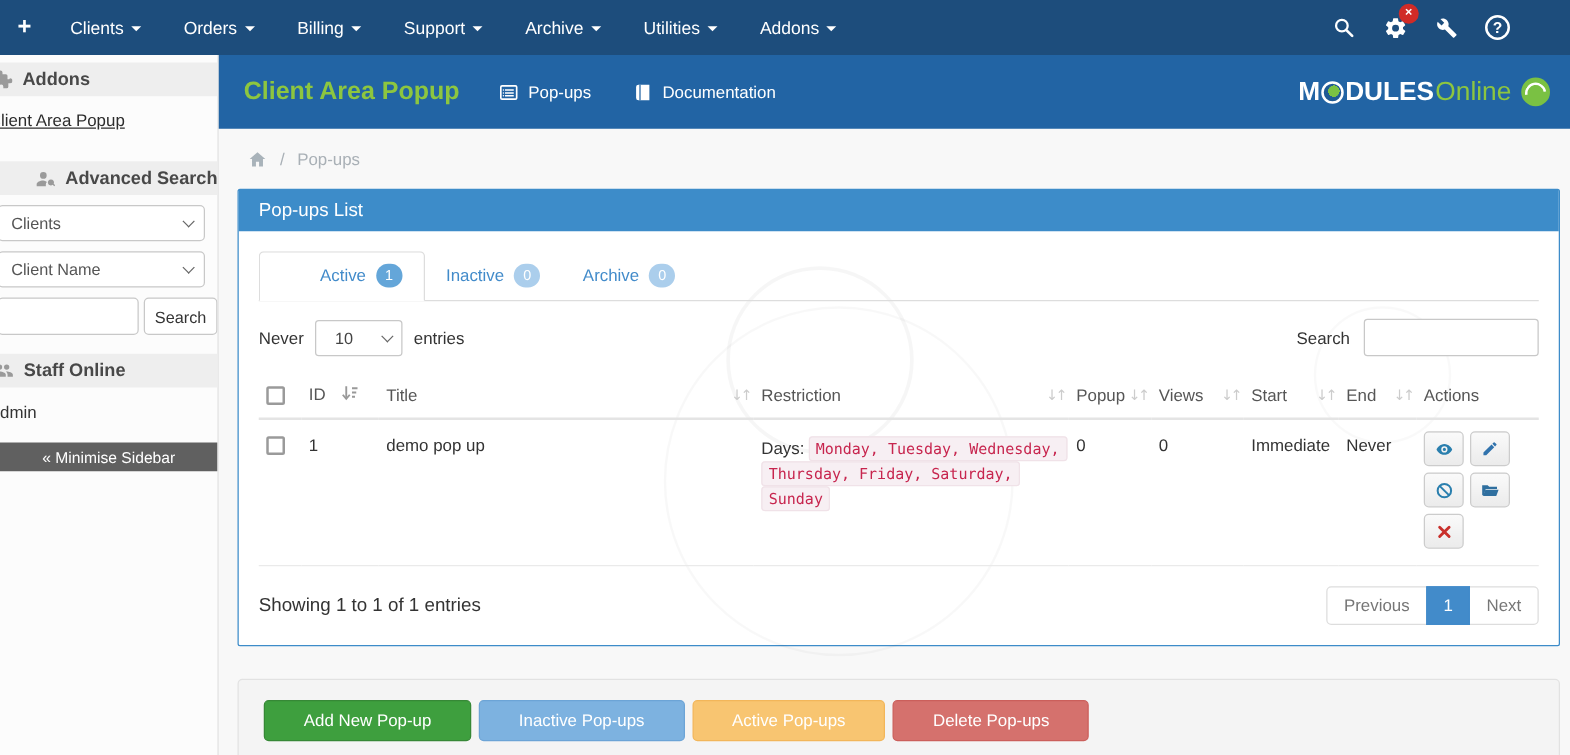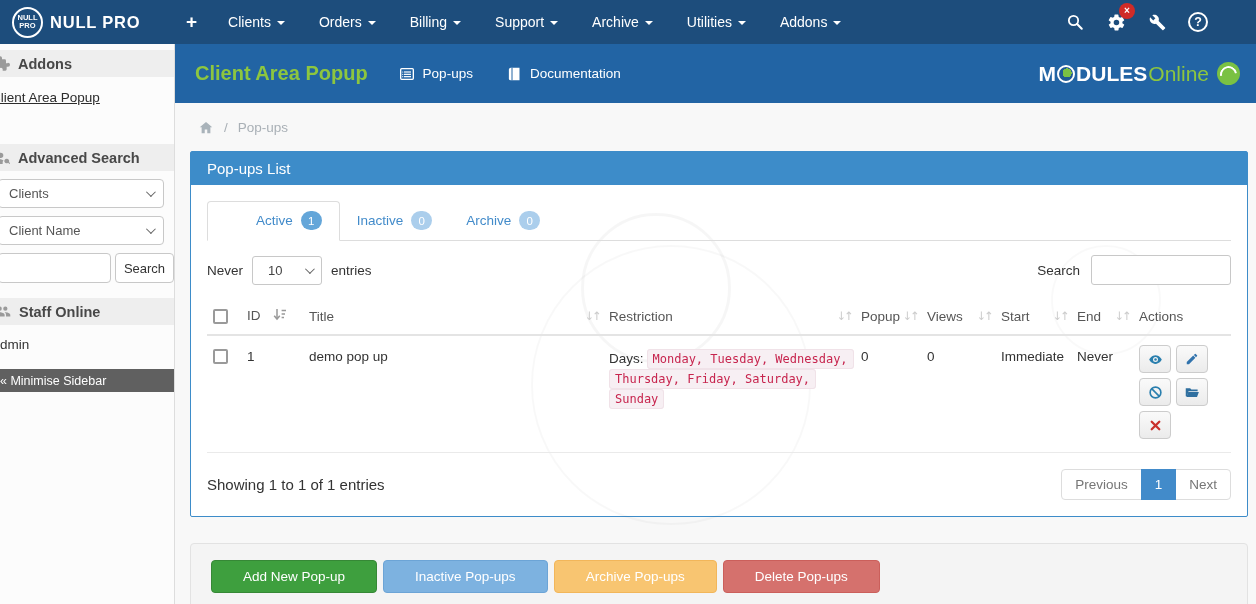--- a/index.html
+++ b/index.html
@@ -18,31 +18,31 @@
   .caret { width:0; height:0; border-left:4px solid transparent; border-right:4px solid transparent; border-top:4px solid #fff; margin-top:2px; }
   .nav-icons { margin-left:auto; display:flex; align-items:center; gap:17px; padding-right:46px; }
   .icon-btn { position:relative; display:flex; align-items:center; justify-content:center; width:24px; height:30px; cursor:pointer; }
   .err-badge { position:absolute; top:-4px; right:-7px; width:16px; height:16px; border-radius:50%; background:#d02b27; color:#fff; font-size:10px; font-weight:bold; display:flex; align-items:center; justify-content:center; line-height:1; }
   .help-circ { width:20px; height:20px; border:2px solid #fff; border-radius:50%; color:#fff; font-size:12.5px; font-weight:bold; display:flex; align-items:center; justify-content:center; }
 
   
   .sidebar { position:absolute; top:44px; left:0; width:175px; height:560px; background:#fcfcfc; border-right:1px solid #ddd; overflow:hidden; }
   .side-header { height:27px; background:#eee; display:flex; align-items:center; gap:8px; font-size:14.5px; font-weight:bold; color:#484848; overflow:hidden; }
   .side-header svg { margin-left:-6px; flex:none; }
-  .sh1 { margin-top:6px; } .sh2 { margin-top:29px; } .sh3 { margin-top:15px; }
+  .sh1 { margin-top:6px; } .sh2 { margin-top:14px;justify-content:flex-end; } .sh3 { margin-top:15px; }
   .side-linkrow { padding:11px 0 9px; }
   .side-link { color:#2c2c2c; font-size:13.5px; text-decoration:underline; margin-left:-9px; white-space:nowrap; }
   .side-field { margin:8px 0 0 0; }
   .sel { margin-left:-2px; width:166px; height:29px; background:#fff; border:1px solid #c8c8c8; border-radius:4px; display:flex; align-items:center; justify-content:space-between; padding:0 10px; color:#555; font-size:13px; cursor:pointer; }
   .chev { width:7px; height:7px; border-right:1.6px solid #666; border-bottom:1.6px solid #666; transform:rotate(45deg) translateY(-2px); flex:none; }
   .side-search { display:flex; gap:4px; margin-top:8px; }
   .side-search input { margin-left:-2px; width:113px; height:30px; border:1px solid #c8c8c8; border-radius:4px; background:#fff; padding:0 8px; font-size:13px; font-family:inherit; }
   .side-search button { width:60px; height:30px; background:#fff; border:1px solid #c8c8c8; border-radius:4px; font-size:13px; color:#333; font-family:inherit; cursor:pointer; }
   .side-user { padding:12px 0 0; font-size:13.5px; color:#333; margin-left:-9px; white-space:nowrap; }
-  .minimise { display:block; width:174px; height:23px; margin-top:17px; background:#606060; color:#fff; font-size:12.5px; border:none; text-align:left; font-family:inherit; cursor:pointer; }
+  .minimise { display:block; width:174px; height:23px; margin-top:17px; background:#606060; color:#fff; font-size:12.5px; border:none; text-align:center; font-family:inherit; cursor:pointer; }
 
   
   .main { position:absolute; top:44px; left:175px; width:1081px; height:560px; background:#f8f8f8; }
   .module-header { height:59px; background:#2264a4; display:flex; align-items:center; }
   .module-title { color:#8dc63f; font-size:20px; font-weight:bold; margin-left:20px; white-space:nowrap; }
   .module-nav { display:flex; align-items:center; margin-left:14px; }
   .mnav-item { display:flex; align-items:center; gap:8px; color:#fff; font-size:13.5px; padding:0 17px; height:59px; cursor:pointer; text-decoration:none; }
   .mg-logo { margin-left:auto; margin-right:16px; display:flex; align-items:center; color:#fff; font-weight:bold; font-size:21px; cursor:pointer; }
   .mg-globe { width:18px; height:18px; border-radius:50%; border:2.5px solid #fff; background:radial-gradient(circle at 58% 42%, #7ac143 0 4.5px, #1f5a94 4.6px); margin:0 1px; flex:none; }
   .mg-garden { color:#8dc63f; font-weight:normal; margin-left:1px; }
@@ -99,27 +99,20 @@
   .btn.lblue  { background:#7db2e0; border-color:#6ca4d6; }
   .btn.orange { background:#f8c571; border-color:#f2b65a; }
   .btn.red    { background:#d5716d; border-color:#cb5f5b; }
 </style>
 </head>
 <body>
 
 <div class="page">
 
   <header class="navbar">
-    <div class="brand">
-      <span class="logo-badge">
-        <span>NULL</span>
-        <span>PRO</span>
-      </span>
-      <span class="brand-text">NULL PRO</span>
-    </div>
     <nav class="nav-menus">
       <a class="nav-item add">+</a>
       <a class="nav-item">
           <span>Clients</span>
           <i class="caret"></i>
         </a>
       <a class="nav-item">
           <span>Orders</span>
           <i class="caret"></i>
         </a>
@@ -382,18 +375,18 @@
             <a class="pg next">Next</a>
           </div>
         </div>
 
       </div>
     </section>
 
     <section class="footer-actions">
       <button class="btn green">Add New Pop-up</button>
       <button class="btn lblue">Inactive Pop-ups</button>
-      <button class="btn orange">Archive Pop-ups</button>
+      <button class="btn orange">Active Pop-ups</button>
       <button class="btn red">Delete Pop-ups</button>
     </section>
 
   </main>
 </div>
 
 </body></html>

